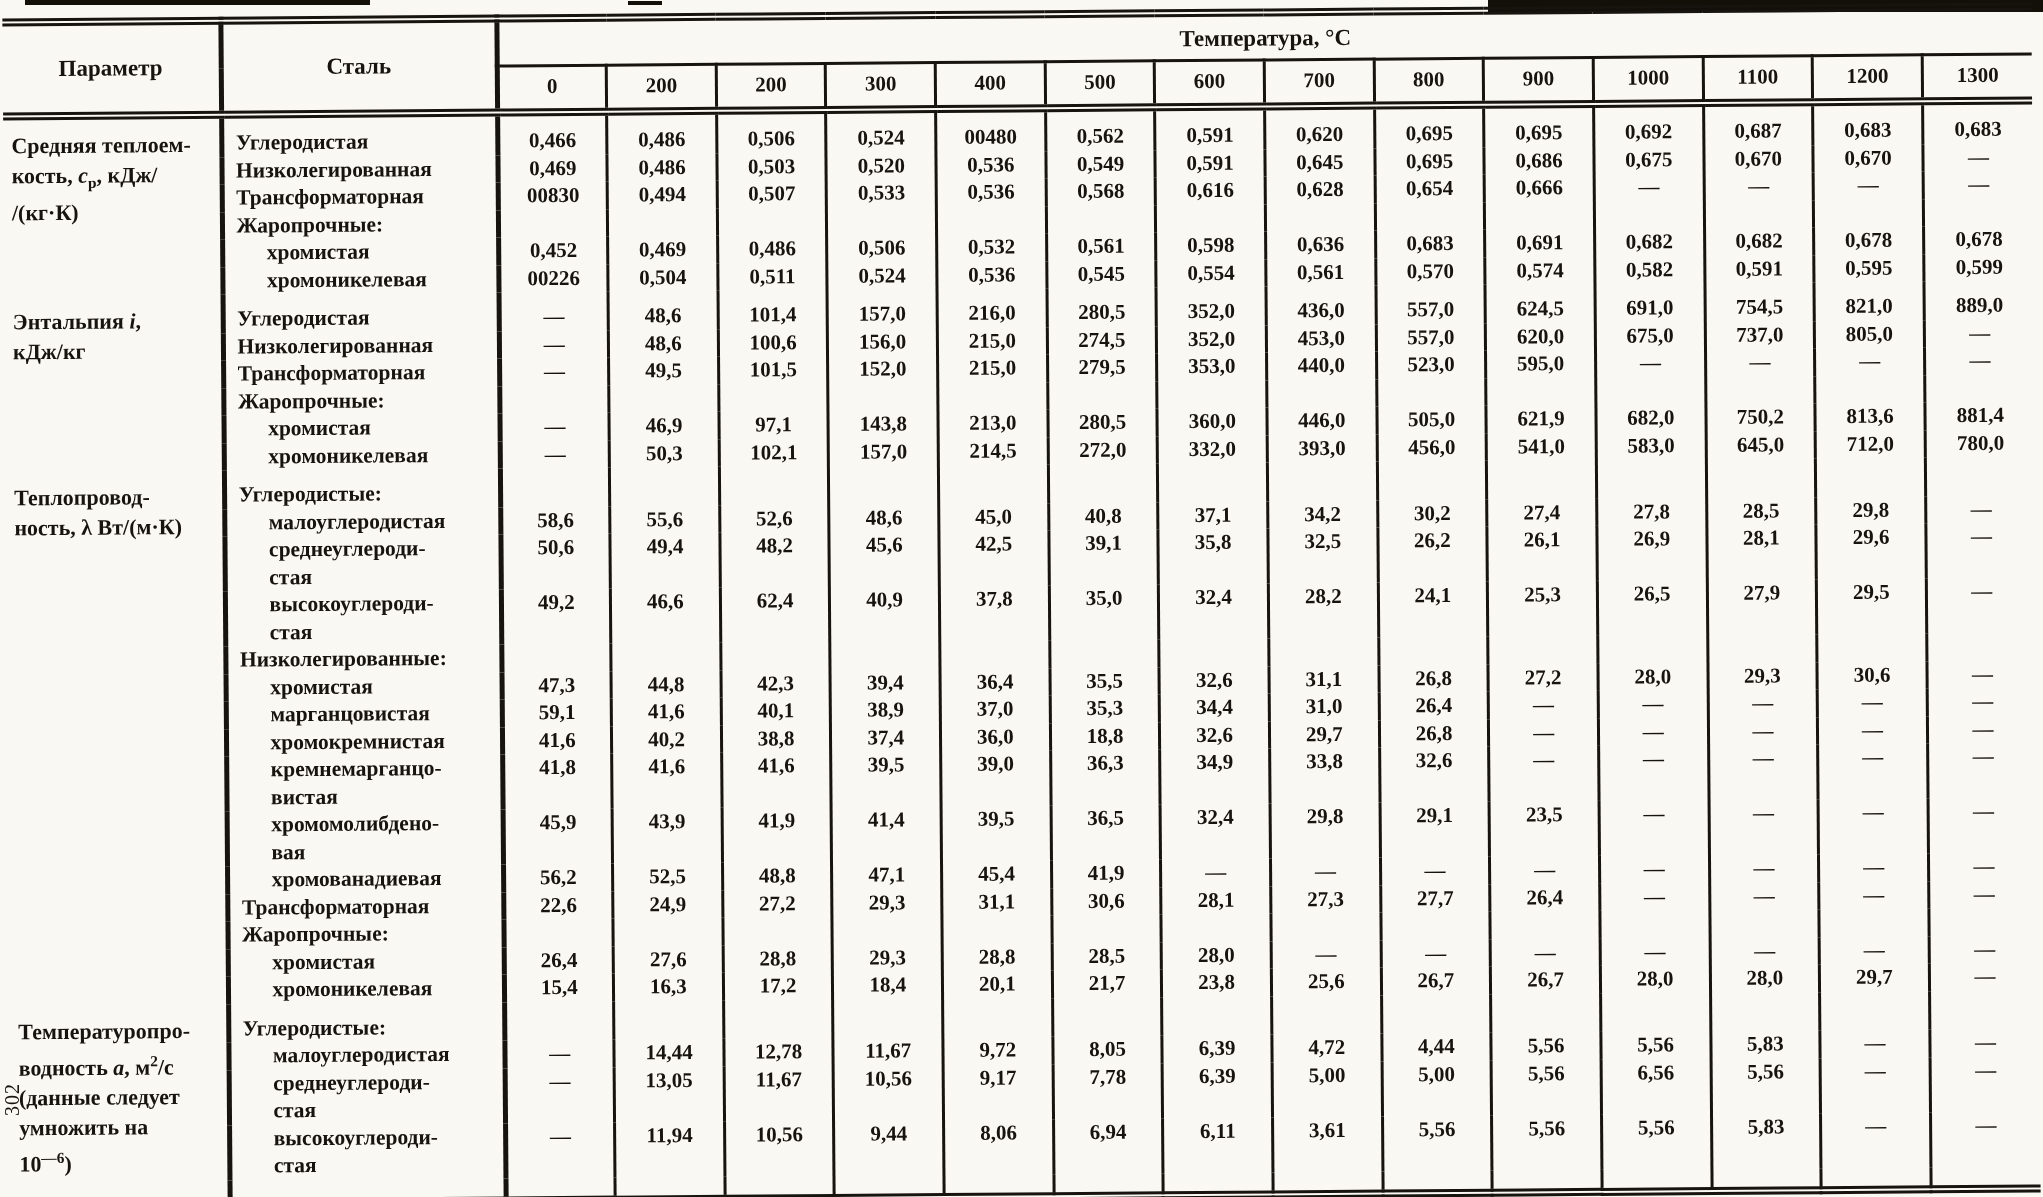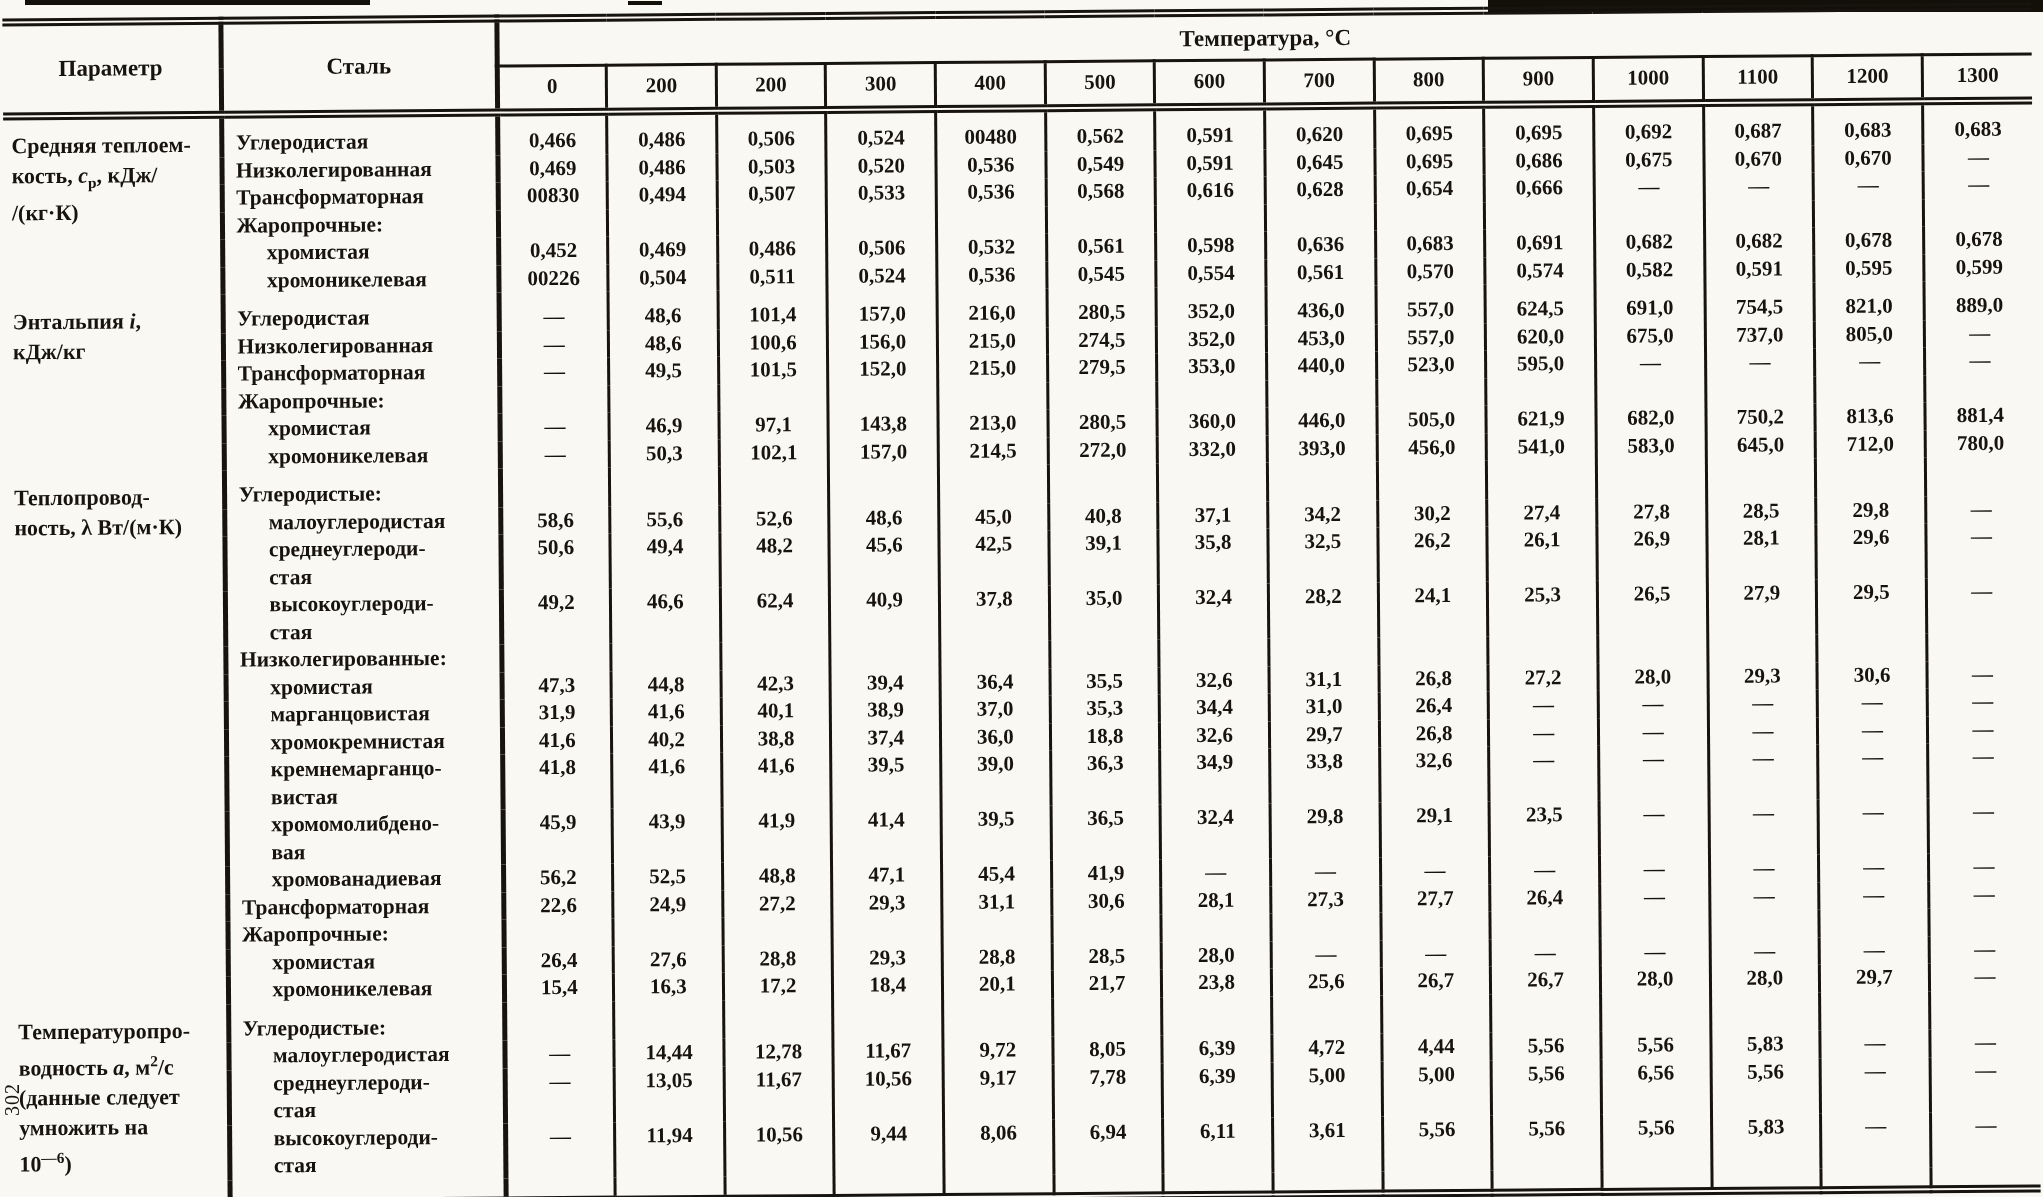--- a/index.html
+++ b/index.html
@@ -400,21 +400,21 @@
             <td class="c-v">31,1</td>
             <td class="c-v">26,8</td>
             <td class="c-v">27,2</td>
             <td class="c-v">28,0</td>
             <td class="c-v">29,3</td>
             <td class="c-v">30,6</td>
             <td class="c-v">—</td>
           </tr>
           <tr>
             <td class="c-steel ind">марганцовистая</td>
-            <td class="c-v">31,9</td>
+            <td class="c-v">59,1</td>
             <td class="c-v">41,6</td>
             <td class="c-v">40,1</td>
             <td class="c-v">38,9</td>
             <td class="c-v">37,0</td>
             <td class="c-v">35,3</td>
             <td class="c-v">34,4</td>
             <td class="c-v">31,0</td>
             <td class="c-v">26,4</td>
             <td class="c-v">—</td>
             <td class="c-v">—</td>

